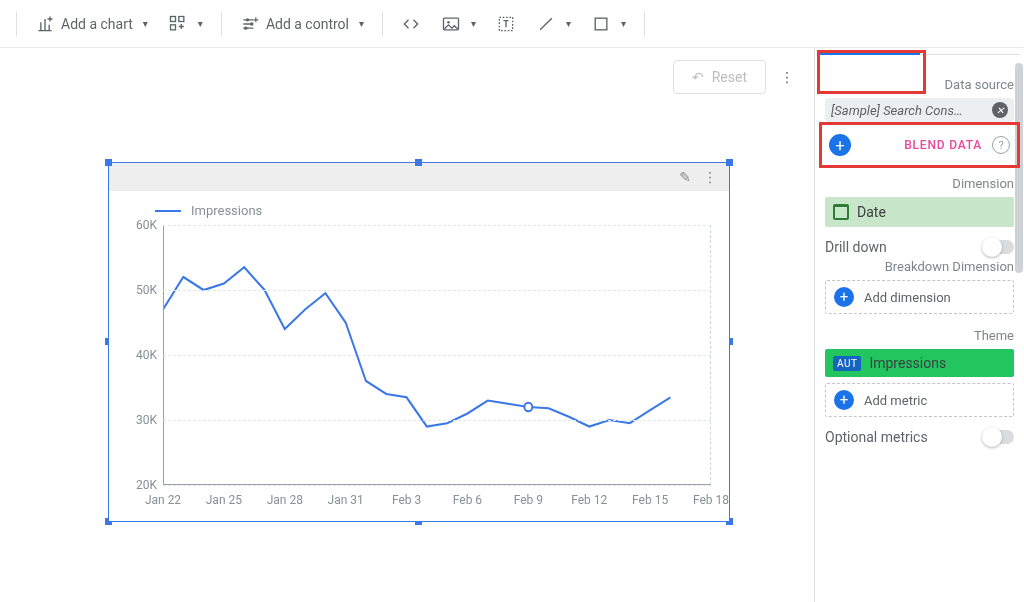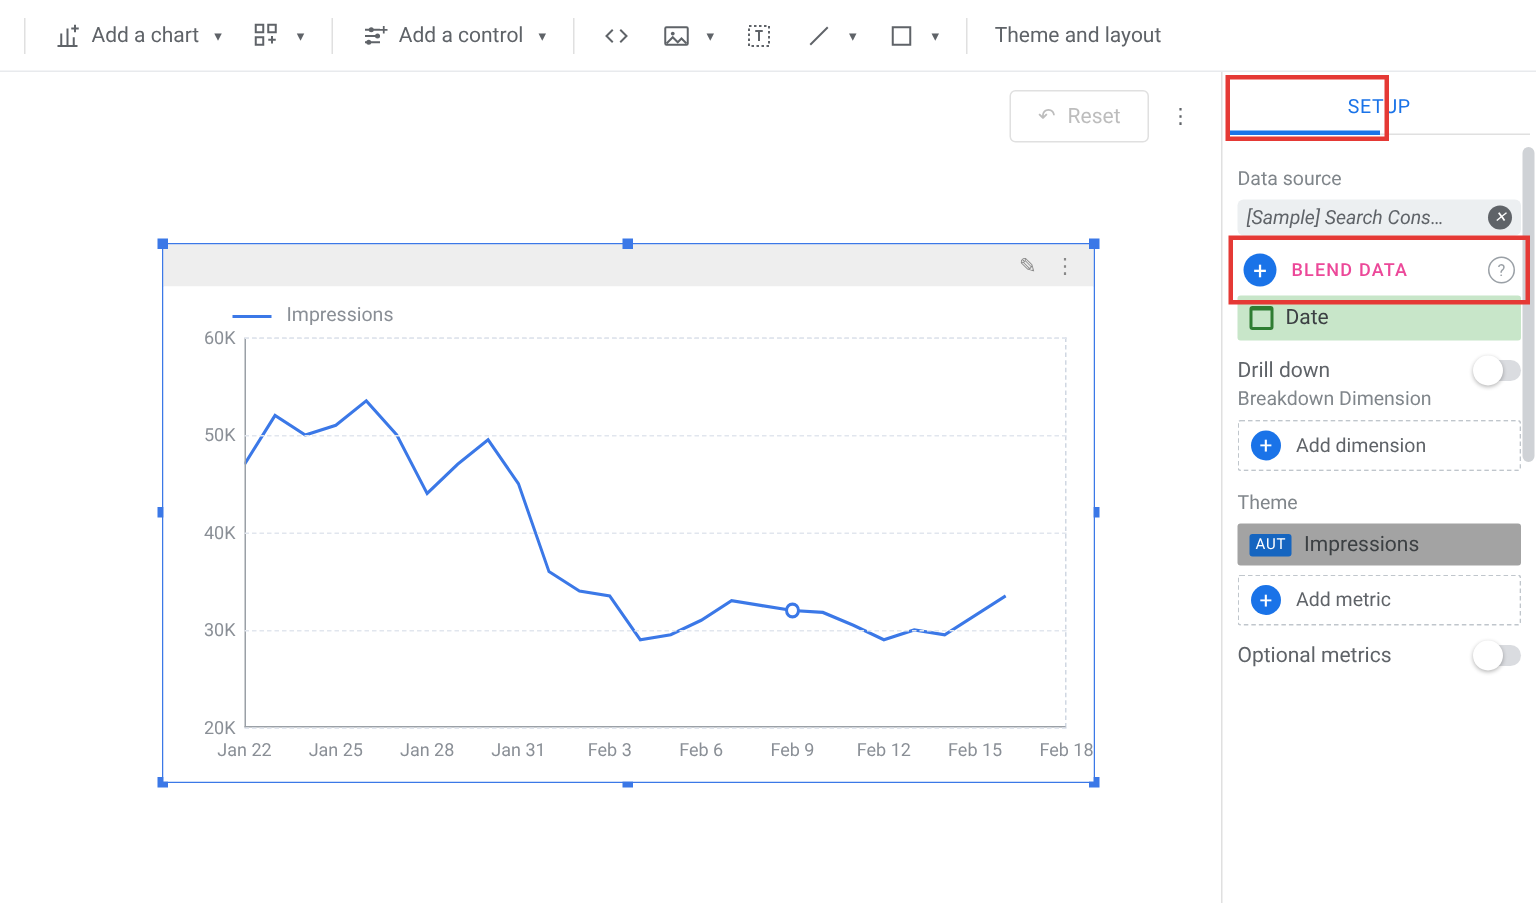--- a/index.html
+++ b/index.html
@@ -42,21 +42,21 @@
   .side-head .spark { width:34px; height:22px; }
   .side-title { font-size:18px; color:#5f6368; flex:1; }
   .chev { font-size:18px; color:#5f6368; }
 
   .tabs { display:flex; border-bottom:1px solid #e0e0e0; margin:6px 4px 0; position:relative; }
   .tab { flex:1; text-align:center; padding:10px 0; font-size:13px; letter-spacing:.5px; color:#5f6368; cursor:pointer; }
   .tab.active { color:#1a73e8; }
   .tab-underline { position:absolute; bottom:-1px; left:0; width:50%; height:3px; background:#1a73e8; }
   .setup-redbox { position:absolute; border:3px solid #e53935; top:-4px; left:-2px; width:54%; height:44px; pointer-events:none; }
 
-  .panel-scroll { padding:8px 10px 36px; overflow:auto; flex:1; position:relative; }
+  .panel-scroll { padding:8px 10px 36px; overflow:auto; flex:1; position:relative;text-align:right; }
   .sec-label { font-size:13px; color:#80868b; margin:14px 0 6px; }
   .chip { display:flex; align-items:center; border-radius:4px; padding:4px 6px; font-size:13px; gap:24px;font-style:italic; }
   .chip.ds { background:#eceff1; color:#5f6368; justify-content:space-between; }
   .chip.ds .ds-close { width:16px;height:16px;border-radius:50%;background:#5f6368;color:#fff;display:flex;align-items:center;justify-content:center;font-size:10px; }
 
   .blend-row { display:flex; align-items:center; gap:10px; padding:6px 4px; margin-top:6px; position:relative; }
   .blend-row .plus { width:22px;height:22px;border-radius:50%;background:#1a73e8;color:#fff;display:flex;align-items:center;justify-content:center;font-size:16px; }
   .blend-row .bl-label { color:#ec4899; font-size:12px; letter-spacing:.8px; font-weight:500; flex:1; }
   .blend-row .q { width:18px;height:18px;border:1.5px solid #9aa0a6;border-radius:50%;color:#9aa0a6;display:flex;align-items:center;justify-content:center;font-size:11px; }
   .blend-redbox { position:absolute; border:3px solid #e53935; top:-6px; left:-6px; right:-6px; bottom:-6px; pointer-events:none; }
@@ -65,21 +65,21 @@
   .cal-ic { width:16px;height:16px;background:#2e7d32;border-radius:2px;position:relative; }
   .cal-ic::before{content:"";position:absolute;top:3px;left:2px;right:2px;bottom:2px;background:#c8e6c9;}
 
   .toggle-row { display:flex; align-items:center; justify-content:space-between; margin:12px 0 4px; color:#5f6368; }
   .toggle { width:30px;height:14px;background:#dadce0;border-radius:8px;position:relative; }
   .toggle::after{content:"";position:absolute;top:-3px;left:-2px;width:20px;height:20px;border-radius:50%;background:#fff;box-shadow:0 1px 3px rgba(0,0,0,.3);}
 
   .add-box { border:1px dashed #c0c6cc; border-radius:2px; display:flex; align-items:center; gap:10px; padding:6px 8px; color:#5f6368; font-size:13px; margin-top:4px; }
   .add-box .plus { width:20px;height:20px;border-radius:50%;background:#1a73e8;color:#fff;display:flex;align-items:center;justify-content:center;font-size:15px; }
 
-  .metric-chip { background:#a3a3a3; display:flex; align-items:center; gap:8px; padding:6px 8px; border-radius:2px; color:#3c4043; }
+  .metric-chip { background:#22c55e; display:flex; align-items:center; gap:8px; padding:6px 8px; border-radius:2px; color:#3c4043; }
   .aut-badge { background:#1565c0;color:#fff;font-size:10px;padding:2px 4px;border-radius:2px;letter-spacing:.5px; }
 
   .scrollbar { position:absolute; right:1px; top:8px; width:8px; height:210px; background:#cfd2d6; border-radius:4px; }
 
   svg.icon { width:20px; height:20px; fill:none; stroke:#5f6368; stroke-width:1.6; }
 </style>
 </head>
 <body>
 
 <div class="toolbar">
@@ -142,23 +142,20 @@
       </svg>
     <span class="caret">▾</span>
   </div>
   <div class="tb-btn">
     <svg class="icon" viewBox="0 0 24 24">
         <rect x="5" y="5" width="14" height="14"></rect>
       </svg>
     <span class="caret">▾</span>
   </div>
   <div class="tb-sep"></div>
-  <div class="tb-btn">
-    <span>Theme and layout</span>
-  </div>
 </div>
 
 <div class="body">
 
   <div class="canvas-area">
     <div class="reset-bar">
       <div class="reset-btn">
         <span>↶</span>
         <span>Reset</span>
       </div>
@@ -192,41 +189,41 @@
               <circle cx="366.66666666666663" cy="170.79999999999998" r="4" fill="#fff" stroke="#3b78e7" stroke-width="2"></circle>
             </svg>
         <div class="hgrid" style="top: 0%;"></div><div class="ytick" style="top: 0%;">60K</div><div class="hgrid" style="top: 25%;"></div><div class="ytick" style="top: 25%;">50K</div><div class="hgrid" style="top: 50%;"></div><div class="ytick" style="top: 50%;">40K</div><div class="hgrid" style="top: 75%;"></div><div class="ytick" style="top: 75%;">30K</div><div class="hgrid" style="top: 100%;"></div><div class="ytick" style="top: 100%;">20K</div><div class="xtick" style="left: 0%;">Jan 22</div><div class="xtick" style="left: 11.1111%;">Jan 25</div><div class="xtick" style="left: 22.2222%;">Jan 28</div><div class="xtick" style="left: 33.3333%;">Jan 31</div><div class="xtick" style="left: 44.4444%;">Feb 3</div><div class="xtick" style="left: 55.5556%;">Feb 6</div><div class="xtick" style="left: 66.6667%;">Feb 9</div><div class="xtick" style="left: 77.7778%;">Feb 12</div><div class="xtick" style="left: 88.8889%;">Feb 15</div><div class="xtick" style="left: 100%;">Feb 18</div></div>
       </div>
     </div>
   </div>
 
   <div class="side">
 
     <div class="tabs">
-      <div class="tab active">SETUP</div>
       <div class="tab-underline"></div>
       <div class="setup-redbox"></div>
     </div>
 
     <div class="panel-scroll">
       <div class="scrollbar"></div>
 
       <div class="sec-label">Data source</div>
       <div class="chip ds">
         <span style="overflow:hidden;text-overflow:ellipsis;white-space:nowrap;">[Sample] Search Console</span>
         <span class="ds-close">✕</span>
       </div>
 
       <div class="blend-row">
         <span class="plus">+</span>
         <span class="bl-label">BLEND DATA</span>
         <span class="q">?</span>
         <div class="blend-redbox"></div>
       </div>
 
+      <div class="sec-label">Dimension</div>
       <div class="dim-chip">
         <span class="cal-ic"></span>
         <span>Date</span>
       </div>
 
       <div class="toggle-row">
         <span>Drill down</span>
         <span class="toggle"></span>
       </div>
 

